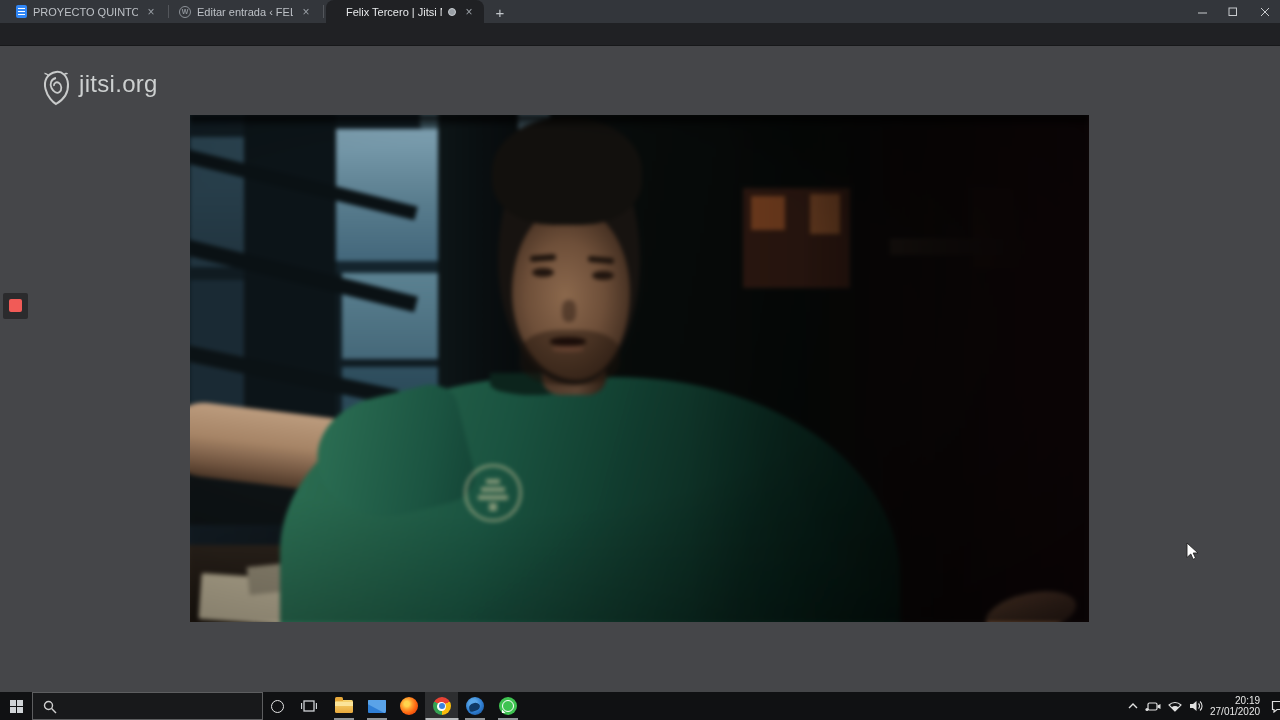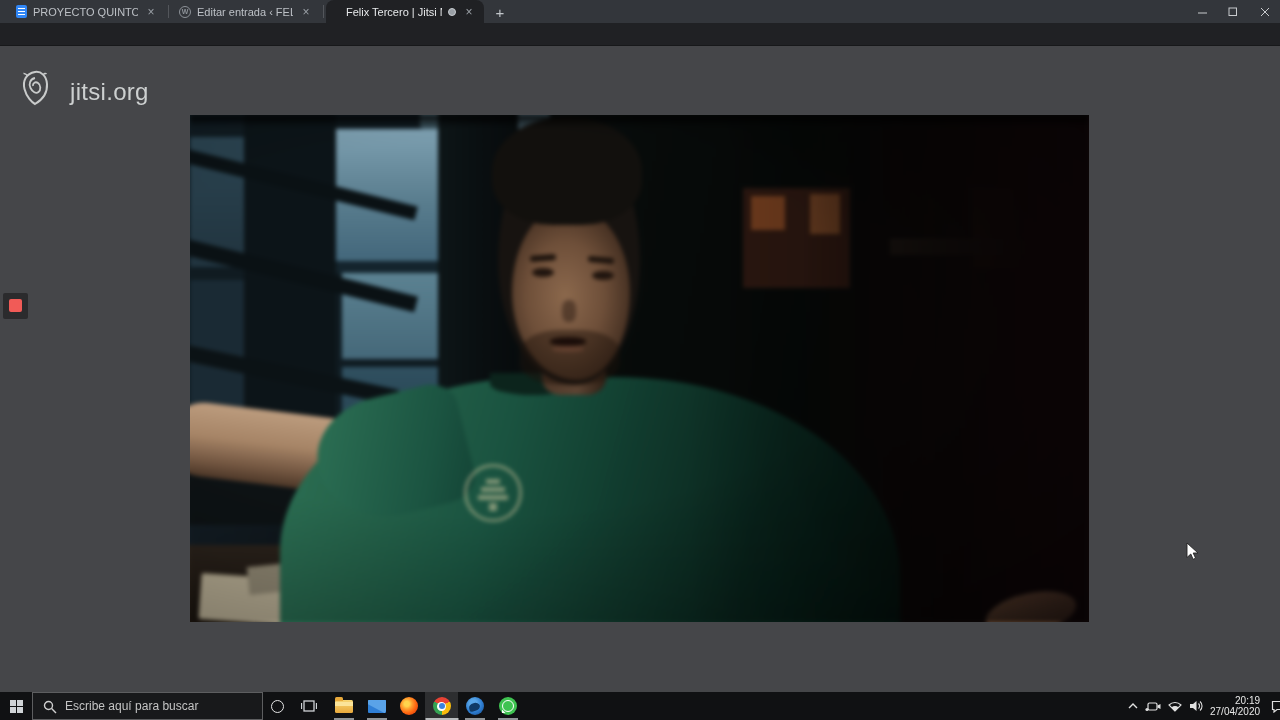--- a/index.html
+++ b/index.html
@@ -42,21 +42,21 @@
   .ext2 { background:#20b38a; border-radius:50%; color:#fff; font-size:10px; text-align:center; line-height:15px; }
   .ext3 { background:#58c06a; border-radius:3px; }
   .ext3::after { content:""; position:absolute; left:3px; top:3px; width:9px; height:9px; background:#d9f2dc; border-radius:1px; }
   #avatar { left:1236px; top:26px; width:17px; height:17px; border-radius:50%;
             background:radial-gradient(circle at 50% 35%, #6b5a45 0 30%, #2a2420 60%, #15130f 100%); }
   #menu-dots { left:1260px; top:25px; color:#c2c6ca; font-size:13px; }
   .tb-sep { left:1227px; top:28px; width:1px; height:13px; background:#5f6368; }
 
   
   #page { left:0; top:47px; width:1280px; height:645px; background:#454649; }
-  #jitsi-logo { left:20px; top:70px; display:flex; align-items:flex-end; gap:20px; }
+  #jitsi-logo { left:41px; top:70px; display:flex; align-items:flex-start; gap:8px; }
   #jitsi-logo .txt { font-size:24px; color:#cdd0d0; letter-spacing:.3px; }
 
   
   #recorder { left:3px; top:293px; width:25px; height:26px; background:#2b2b2d; border-radius:2px; }
   #recorder .sq { position:absolute; left:6px; top:6px; width:13px; height:13px; background:#f15b57; border-radius:2px; }
 
   
   #video { left:190px; top:115px; width:899px; height:507px; background:#060a09; overflow:hidden; }
   #scene { position:absolute; inset:0; filter:blur(2.2px) saturate(1.05); }
   #scene > div { position:absolute; }
@@ -330,21 +330,20 @@
       <span></span>
       <span></span>
       <span></span>
     </span>
 </div>
 <div class="abs" id="searchbox">
   <svg class="abs" style="left:10px; top:7px;" width="14" height="14" viewBox="0 0 14 14">
     <circle cx="5.5" cy="5.5" r="4" fill="none" stroke="#cfcfcf" stroke-width="1.4"></circle>
     <line x1="8.6" y1="8.6" x2="13" y2="13" stroke="#cfcfcf" stroke-width="1.4"></line>
   </svg>
-  <input type="text" placeholder="Escribe aquí para buscar" style="">
 </div>
 <div class="abs" id="cortana">
   <span class="ring"></span>
 </div>
 <div class="abs" id="taskview">
   <svg width="16" height="14" viewBox="0 0 16 14">
     <rect x="3" y="2" width="10" height="10" fill="none" stroke="#cfd3d6" stroke-width="1.3"></rect>
     <line x1="0.5" y1="4" x2="0.5" y2="10" stroke="#cfd3d6" stroke-width="1.3"></line>
     <line x1="15.5" y1="4" x2="15.5" y2="10" stroke="#cfd3d6" stroke-width="1.3"></line>
   </svg>
@@ -394,21 +393,21 @@
     </svg>
   </span>
   <span class="trayicon">
     <svg width="14" height="12" viewBox="0 0 14 12">
       <path d="M1 4 H4 L7.5 1 V11 L4 8 H1 Z" fill="#e0e0e0"></path>
       <path d="M9.5 3.5 A3.5 3.5 0 0 1 9.5 8.5 M11 1.5 A6 6 0 0 1 11 10.5" fill="none" stroke="#e0e0e0" stroke-width="1.1"></path>
     </svg>
   </span>
   <span id="clock">
     <div>20:19</div>
-    <div>27/04/2020</div>
+    <div>27/01/2020</div>
   </span>
   <span class="trayicon" style="margin-left:4px;">
     <svg width="15" height="13" viewBox="0 0 15 13">
       <path d="M1.5 1.5 H13.5 V9.5 H6 L3 12 V9.5 H1.5 Z" fill="none" stroke="#e0e0e0" stroke-width="1.2"></path>
     </svg>
   </span>
 </div>
 
 <svg class="abs" id="cursor" width="14" height="20" viewBox="0 0 14 20">
   <path d="M1 1 L1 15.5 L4.8 12 L7.1 17.3 L9.6 16.2 L7.2 11 L12 11 Z" fill="#ffffff" stroke="#222" stroke-width="0.9"></path>

